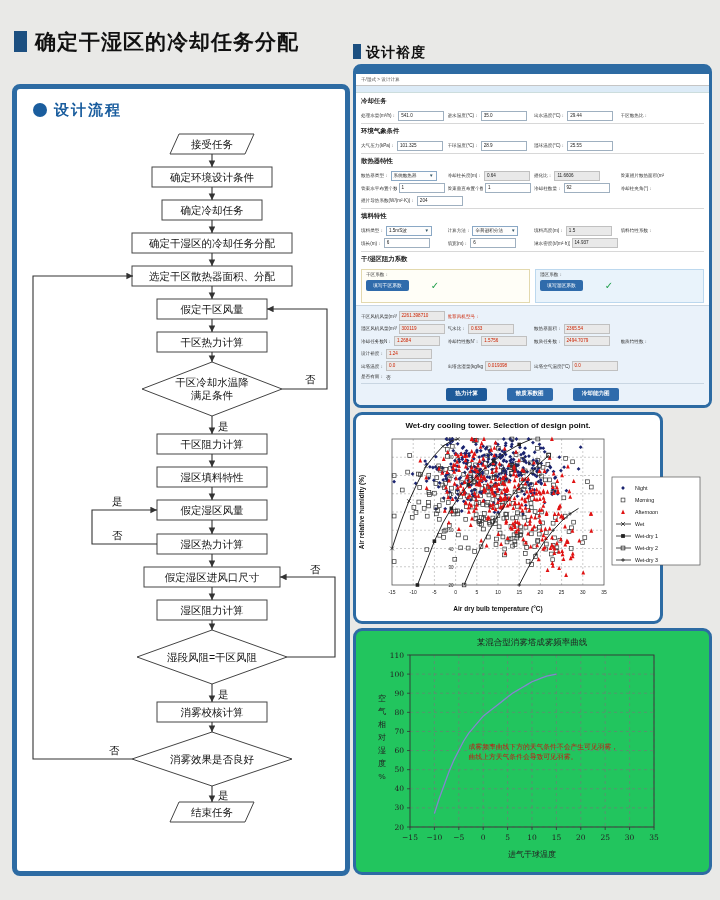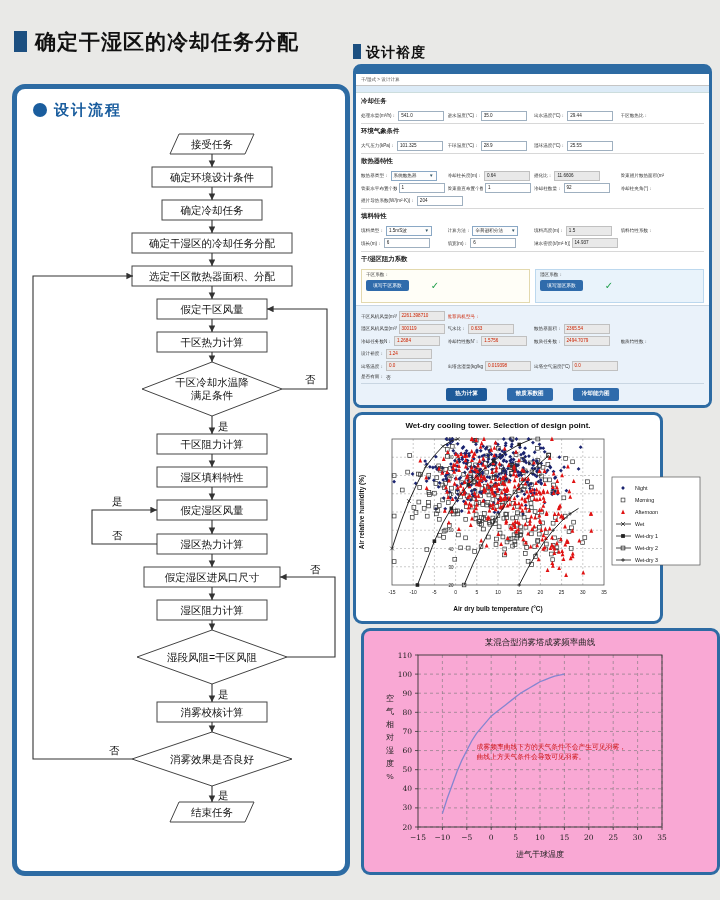--- a/index.html
+++ b/index.html
@@ -2,21 +2,21 @@
 <html><head>
 <meta charset="utf-8">
 <style>
   html,body{margin:0;padding:0;}
   body{width:720px;height:900px;background:#e9e9e7;font-family:"Liberation Sans","DejaVu Sans",sans-serif;position:relative;overflow:hidden;}
   .page-title{position:absolute;left:14px;top:28px;font-size:21px;font-weight:800;color:#111;letter-spacing:1px;}
   .sq{display:inline-block;width:13px;height:21px;background:#1c4f80;margin-right:8px;vertical-align:-3px;}
   .right-title{position:absolute;left:353px;top:44px;font-size:14px;font-weight:800;color:#111;letter-spacing:1px;}
   .sq2{display:inline-block;width:8px;height:15px;background:#1c4f80;margin-right:5px;vertical-align:-2px;}
   .panel{position:absolute;box-sizing:border-box;border:3px solid #2d6ba3;border-radius:9px;background:#fff;}
-  .left-panel{left:12px;top:84px;width:338px;height:792px;border-width:5px;border-radius:13px;text-align:right;}
+  .left-panel{left:12px;top:84px;width:338px;height:792px;border-width:5px;border-radius:8px;text-align:right;}
   .flow-header{position:absolute;left:16px;top:12px;font-size:15px;font-weight:800;color:#1a5d9e;letter-spacing:2px;}
   .dot{display:inline-block;width:14px;height:14px;border-radius:50%;background:#1a5d9e;margin-right:7px;vertical-align:-2px;}
   #flow-svg{position:absolute;left:0;top:38px;}
   .form-panel{left:353px;top:64px;width:359px;height:344px;border-top-width:10px;border-radius:8px;overflow:hidden;}
   .breadcrumb{height:11px;line-height:11px;font-size:4.6px;color:#444;padding-left:5px;border-bottom:1px solid #c5c5c5;background:#fff;}
   .bc-strip{height:6px;background:#dcebf7;border-bottom:1px solid #cdd;}
   #form-body{padding:1px 5px 3px 5px;font-size:4.6px;}
   .fsec-title{font-size:6.4px;font-weight:bold;color:#222;padding:3px 0 2px 0;border-top:1px solid #d8d8d8;margin-top:2px;}
   .fsec-title.first{border-top:none;margin-top:0;}
   .frow{display:grid;grid-template-columns:repeat(4,1fr);column-gap:3px;margin:2.5px 0;}
@@ -33,21 +33,21 @@
   .rbox{height:34px;border:1px solid #e3d9ae;background:#fffef7;padding:2px 4px;box-sizing:border-box;}
   .rbox.wet{border-color:#bcd8ee;background:#e9f3fb;}
   .rbox .rlabel{font-size:4.6px;color:#333;margin-bottom:3px;}
   .coefbtn{display:inline-block;background:#2f6bab;color:#fff;font-size:4.8px;padding:2.5px 7px;border-radius:2px;cursor:pointer;}
   .check{display:inline-block;color:#1f9e4a;font-size:10px;font-weight:bold;margin-left:22px;vertical-align:middle;}
   .results{background:#eaf2fa;border-top:1px solid #c9d6e2;margin:2px -5px 0 -5px;padding:3px 5px 4px 5px;}
   .btnbar{display:flex;justify-content:center;gap:20px;border-top:1px solid #c9d6e2;padding-top:4px;margin-top:3px;}
   .fbtn{background:#2f6bab;color:#fff;font-size:5.6px;font-weight:bold;padding:2.5px 9px;border-radius:2px;cursor:pointer;}
   .fbtn.primary{background:#1e5a99;}
   .scatter-panel{left:353px;top:412px;width:310px;height:212px;}
-  .curve-panel{left:353px;top:628px;width:359px;height:247px;background:#f9a8d4;margin-left:8px;}
+  .curve-panel{left:353px;top:628px;width:359px;height:247px;background:#22c55e;}
   svg{display:block;}
 </style>
 </head>
 <body>
 
 <div class="page-title"><span class="sq"></span><span>确定干湿区的冷却任务分配</span></div>
 
 <div class="panel left-panel">
   <div class="flow-header"><span class="dot"></span><span>设计流程</span></div>
   <svg id="flow-svg" width="328" height="748" viewBox="0 0 328 748">

